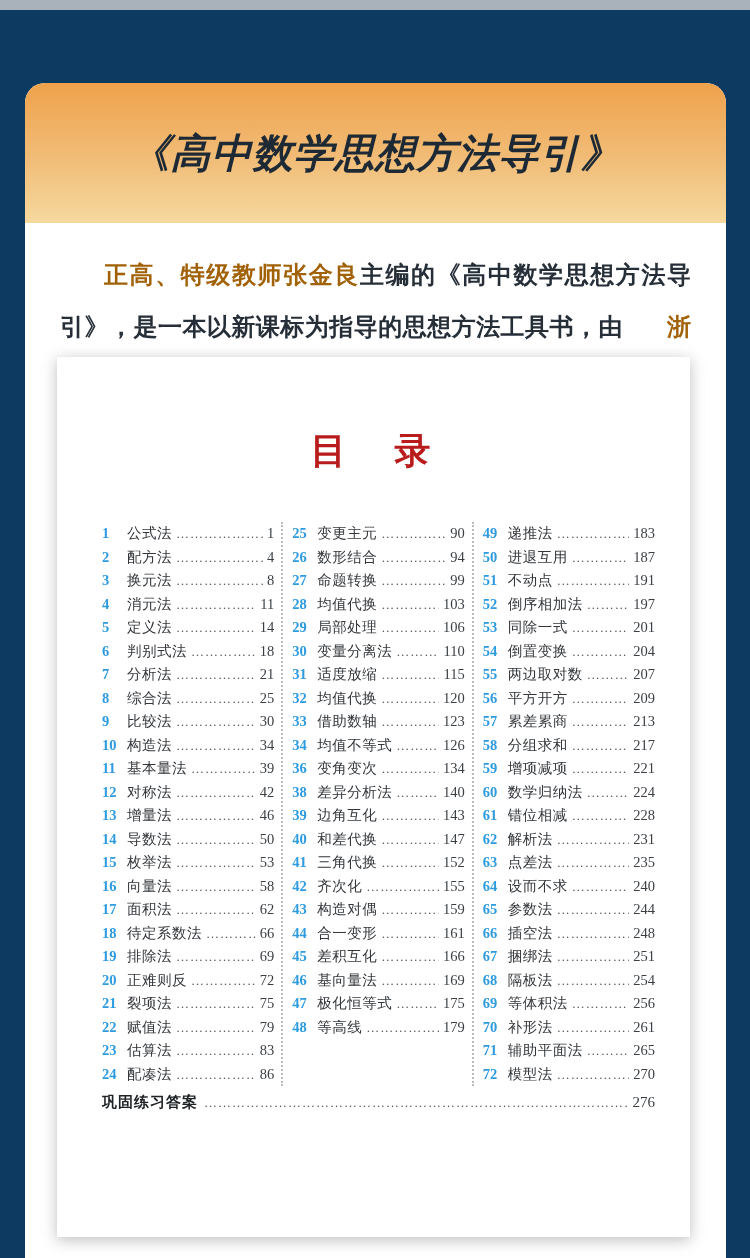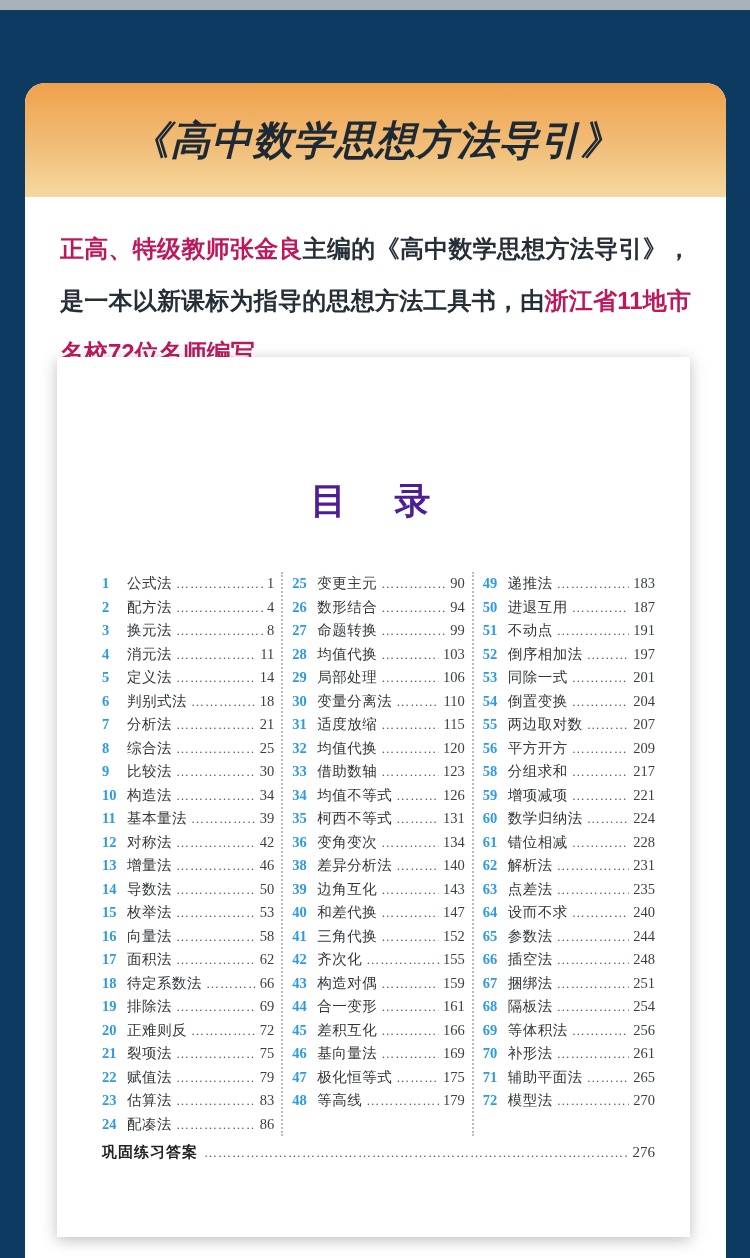--- a/index.html
+++ b/index.html
@@ -10,44 +10,44 @@
   }
   .top-bar{
     position:absolute;left:0;top:0;width:750px;height:10px;
     background:#a9b2bb;
   }
   .card{
     position:absolute;left:25px;top:83px;width:701px;height:1175px;
     background:#ffffff;border-radius:20px 20px 0 0;
   }
   .banner{
-    height:114px;border-radius:20px 20px 0 0;
+    height:140px;border-radius:20px 20px 0 0;
     background:linear-gradient(180deg,#efa14b 0%,#f1bd78 55%,#f5d99f 100%);
     display:flex;align-items:center;justify-content:center;
   }
   .banner-title{
     font-size:40px;font-weight:900;font-style:italic;
     color:#1d2935;letter-spacing:1px;white-space:nowrap;
   }
   .intro{
     margin:26px 35px 0 35px;
     font-size:24px;line-height:52px;font-weight:600;
     color:#262f38;text-align:justify;
   }
-  .intro .hl{color:#be185d;}
+  .intro .hl{color:#a16207;margin-left:44px;}
   .toc-page{
     position:absolute;left:32px;top:274px;width:633px;height:880px;
     background:#ffffff;
     box-shadow:0 3px 14px rgba(70,70,70,0.35);
     box-sizing:border-box;
   }
   .toc-title{
-    padding-top:120px;text-align:center;
+    padding-top:70px;text-align:center;
     font-family:"Liberation Serif","DejaVu Serif",serif;
-    font-weight:bold;font-size:36px;color:#4c1d95;letter-spacing:6px;
+    font-weight:bold;font-size:36px;color:#b91c1c;letter-spacing:6px;
   }
   .toc-body{
     display:flex;margin:46px 35px 0 45px;
   }
   .toc-col{flex:1;min-width:0;}
   .toc-col + .toc-col{
     border-left:2px dotted #b8bcc0;
     margin-left:7px;padding-left:9px;
   }
   .toc-row{
@@ -301,26 +301,20 @@
             <span class="dots"></span>
             <span class="pg">123</span>
           </div>
           <div class="toc-row">
             <span class="num">34</span>
             <span class="ttl">均值不等式</span>
             <span class="dots"></span>
             <span class="pg">126</span>
           </div>
           <div class="toc-row">
-            <span class="num">35</span>
-            <span class="ttl">柯西不等式</span>
-            <span class="dots"></span>
-            <span class="pg">131</span>
-          </div>
-          <div class="toc-row">
             <span class="num">36</span>
             <span class="ttl">变角变次</span>
             <span class="dots"></span>
             <span class="pg">134</span>
           </div>
           <div class="toc-row">
             <span class="num">38</span>
             <span class="ttl">差异分析法</span>
             <span class="dots"></span>
             <span class="pg">140</span>
@@ -427,20 +421,26 @@
             <span class="num">55</span>
             <span class="ttl">两边取对数</span>
             <span class="dots"></span>
             <span class="pg">207</span>
           </div>
           <div class="toc-row">
             <span class="num">56</span>
             <span class="ttl">平方开方</span>
             <span class="dots"></span>
             <span class="pg">209</span>
+          </div>
+          <div class="toc-row">
+            <span class="num">57</span>
+            <span class="ttl">累差累商</span>
+            <span class="dots"></span>
+            <span class="pg">213</span>
           </div>
           <div class="toc-row">
             <span class="num">58</span>
             <span class="ttl">分组求和</span>
             <span class="dots"></span>
             <span class="pg">217</span>
           </div>
           <div class="toc-row">
             <span class="num">59</span>
             <span class="ttl">增项减项</span>

